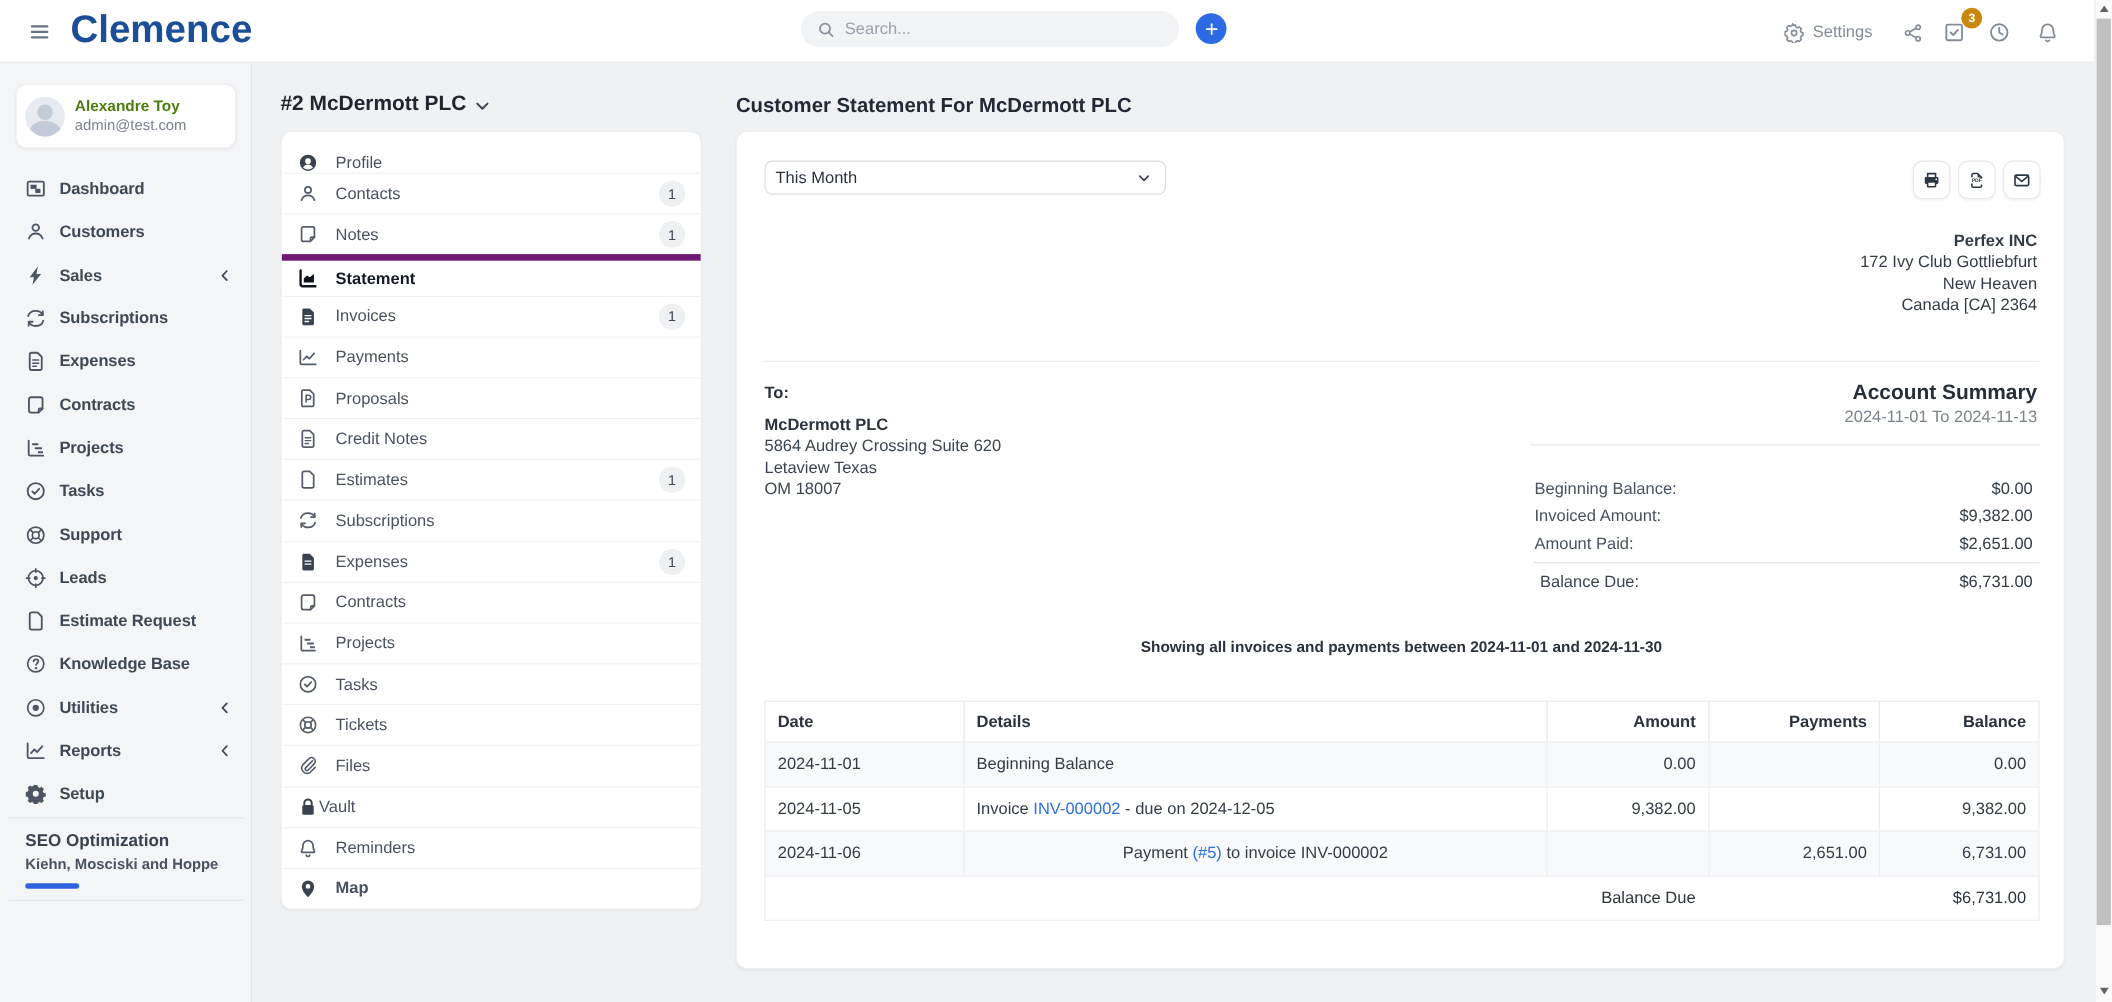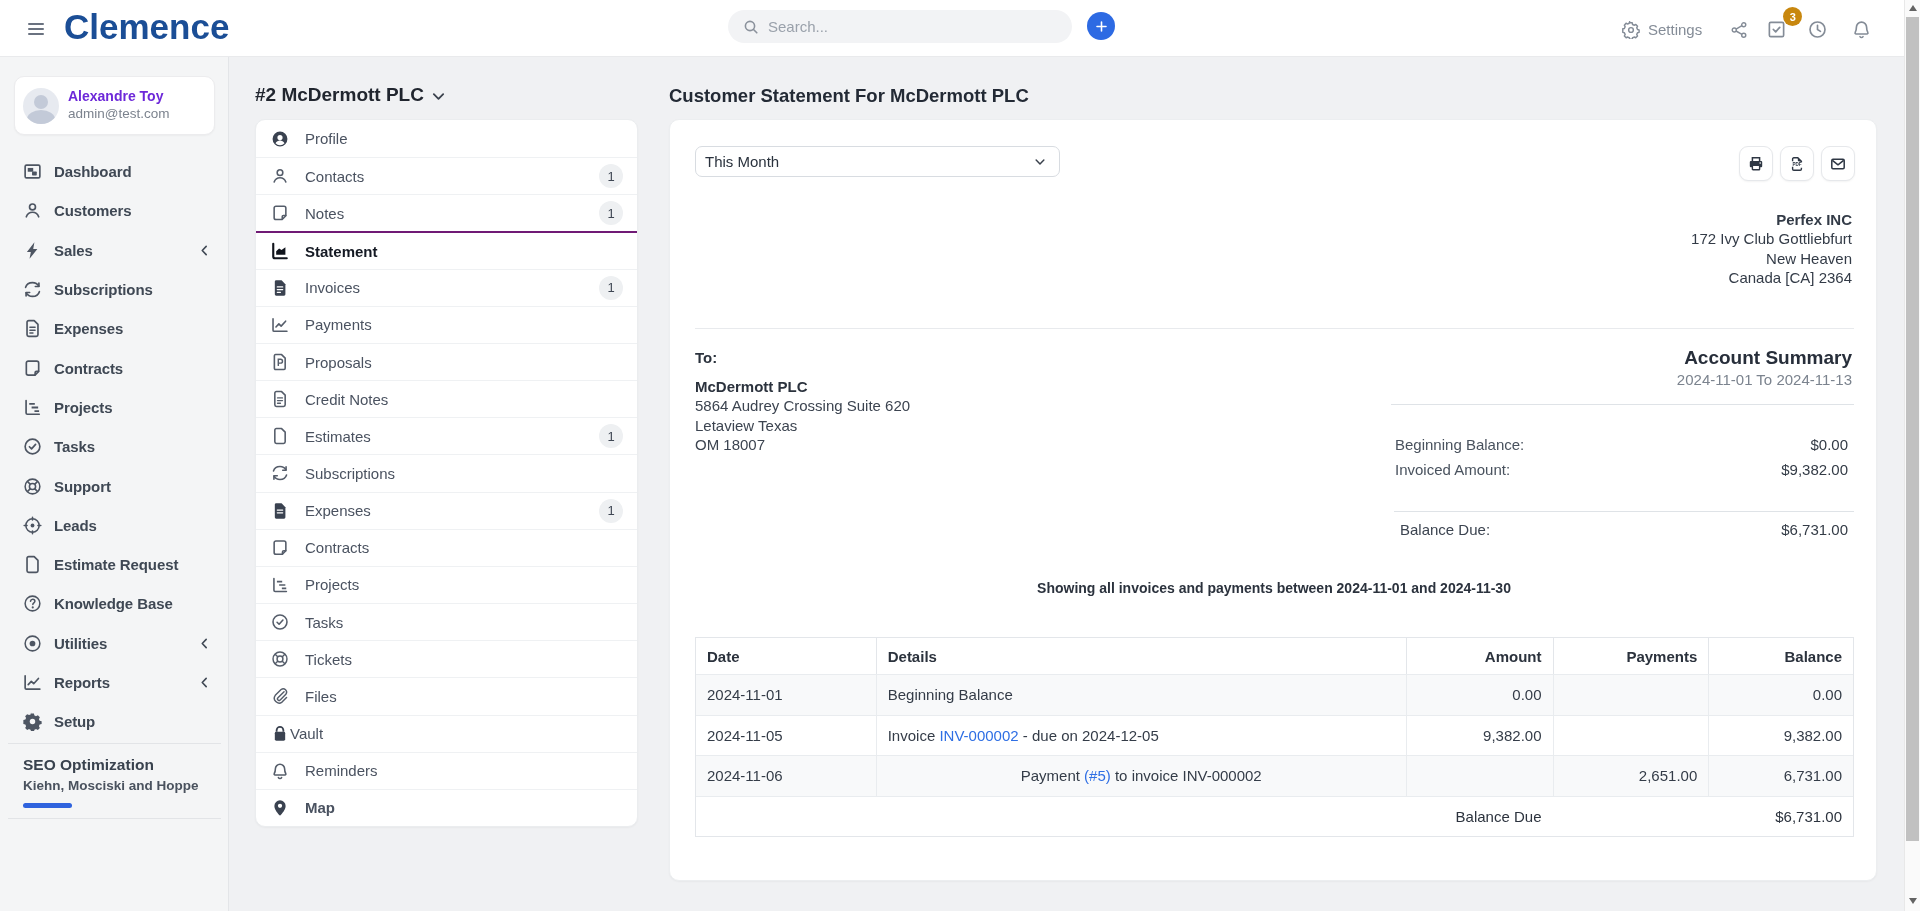--- a/index.html
+++ b/index.html
@@ -74,21 +74,21 @@
 <div class="abs" style="left:4px;top:5px;width:0;height:0;border-left:4px solid transparent;border-right:4px solid transparent;border-bottom:6px solid #636363"></div>
 <div class="abs" style="left:1px;top:17px;width:13px;height:824px;background:#c1c1c1"></div>
 <div class="abs" style="left:4px;top:898px;width:0;height:0;border-left:4px solid transparent;border-right:4px solid transparent;border-top:6px solid #636363"></div>
 </div>
 <div class="abs" style="left:0;top:57px;width:229px;height:854px;background:#f4f5f6;border-right:1px solid #e3e5e8">
 <div class="abs" style="left:14px;top:19px;width:201px;height:59px;background:#fff;border:1px solid #ececee;border-radius:10px;box-shadow:0 1px 2px rgba(0,0,0,.04)">
         <div class="abs" style="left:8px;top:11px;width:36px;height:36px;border-radius:50%;background:#e7eaf0;overflow:hidden">
           <div class="abs" style="left:11px;top:7px;width:14px;height:14px;border-radius:50%;background:#c3cad8"></div>
           <div class="abs" style="left:4px;top:22px;width:28px;height:18px;border-radius:50%;background:#c3cad8"></div>
         </div>
-        <div class="abs" style="left:53px;top:11px;font-size:14px;font-weight:bold;color:#6d28d9">Alexandre Toy</div>
+        <div class="abs" style="left:53px;top:11px;font-size:14px;font-weight:bold;color:#4d7c0f">Alexandre Toy</div>
         <div class="abs" style="left:53px;top:29px;font-size:13.5px;color:#7c838e">admin@test.com</div>
       </div>
 <div class="abs" style="left:0;top:95.0px;width:229px;height:39.3px;display:flex;align-items:center">
         <span style="margin-left:22px;display:inline-flex;width:20px;justify-content:center">
           <span style="display:inline-flex;color:#4d5562;">
             <svg width="19" height="19" viewBox="0 0 16 16" fill="none">
               <rect x="1.8" y="2.6" width="12.4" height="10.8" rx="1.2" stroke="currentColor" stroke-width="1.4" stroke-linecap="round" stroke-linejoin="round"></rect>
               <rect x="4" y="5" width="4.6" height="3.2" fill="currentColor"></rect>
               <rect x="7.6" y="8" width="4" height="3.4" rx="0.6" fill="currentColor"></rect>
             </svg>
@@ -280,21 +280,21 @@
 <div class="abs" style="left:23px;top:746px;width:49px;height:5px;border-radius:3px;background:#2f63de"></div>
 <div class="abs" style="left:8px;top:761px;width:213px;height:1px;background:#e2e4e7"></div>
 </div>
 <div class="abs" style="left:255px;top:84px;font-size:19px;font-weight:bold;color:#21262f">#2 McDermott PLC</div>
 <div class="abs" style="left:430px;top:88px"><span style="display:inline-flex;color:#3a414c;">
         <svg width="17" height="17" viewBox="0 0 16 16" fill="none">
           <path d="M3.6 5.8 8 10.2l4.4-4.4" stroke="currentColor" stroke-width="1.7" stroke-linecap="round" stroke-linejoin="round"></path>
         </svg>
       </span></div>
 <div class="abs" style="left:255px;top:119px;width:383px;height:708px;background:#fff;border:1px solid #ebedef;border-radius:10px;box-shadow:0 1px 2px rgba(0,0,0,.04);overflow:hidden">
-<div class="abs" style="left:0;top:0.00px;width:383px;height:37.16px;display:flex;align-items:center">
+<div class="abs" style="left:0;top:0.00px;width:383px;height:37.16px;display:flex;align-items:flex-end">
         <span style="margin-left:14px;display:inline-flex;width:20px;justify-content:center">
           <span style="display:inline-flex;color:#3a4250;">
             <svg width="18" height="18" viewBox="0 0 16 16" fill="none">
               <path d="M8 1.4a6.6 6.6 0 1 0 0 13.2A6.6 6.6 0 0 0 8 1.4Zm0 3a2.3 2.3 0 1 1 0 4.6 2.3 2.3 0 0 1 0-4.6Zm0 9.1a5.5 5.5 0 0 1-4-1.7c.9-1.5 2.3-2.4 4-2.4s3.1.9 4 2.4a5.5 5.5 0 0 1-4 1.7Z" fill="currentColor"></path>
             </svg>
           </span>
         </span>
         <span style="margin-left:15px;font-size:15px;font-weight:normal;color:#4a5260">Profile</span>
       </div>
 <div class="abs" style="left:0;top:37.16px;width:383px;height:37.16px;border-top:1px solid #eff1f3;display:flex;align-items:center">
@@ -314,21 +314,21 @@
           <span style="display:inline-flex;color:#555d6a;">
             <svg width="18" height="18" viewBox="0 0 16 16" fill="none">
               <path d="M2.8 3.6c0-.9.7-1.6 1.6-1.6h7.2c.9 0 1.6.7 1.6 1.6v6.9l-3.3 3.3H4.4c-.9 0-1.6-.7-1.6-1.6V3.6Z" stroke="currentColor" stroke-width="1.4" stroke-linecap="round" stroke-linejoin="round"></path>
               <path d="M13.1 10.2H11c-.6 0-1 .4-1 1v2.1" stroke="currentColor" stroke-width="1.4" stroke-linecap="round" stroke-linejoin="round"></path>
             </svg>
           </span>
         </span>
         <span style="margin-left:15px;font-size:15px;font-weight:normal;color:#4a5260">Notes</span>
         <span style="margin-left:auto;margin-right:16px;width:24px;height:24px;border-radius:50%;background:#eef0f2;color:#3f4754;font-size:13px;display:flex;align-items:center;justify-content:center">1</span>
       </div>
-<div class="abs" style="left:0;top:111.47px;width:383px;height:37.16px;border-top:2px solid #701a75;display:flex;align-items:center">
+<div class="abs" style="left:0;top:111.47px;width:383px;height:37.16px;border-top:6px solid #701a75;display:flex;align-items:center">
         <span style="margin-left:14px;display:inline-flex;width:20px;justify-content:center">
           <span style="display:inline-flex;color:#10141c;">
             <svg width="18" height="18" viewBox="0 0 16 16" fill="none">
               <path d="M2 1.6v11.2c0 .9.7 1.6 1.6 1.6H14" stroke="currentColor" stroke-width="1.9" stroke-linecap="round"></path>
               <path d="M4.6 11.4V8.2l2.6-2.4 2.2 1.4 3.4-2.6v6.8H4.6Z" fill="currentColor"></path>
             </svg>
           </span>
         </span>
         <span style="margin-left:15px;font-size:15px;font-weight:bold;color:#141923">Statement</span>
       </div>
@@ -557,20 +557,24 @@
         <div style="font-size:15px;color:#7b838e;margin-top:2px">2024-11-01 To 2024-11-13</div>
       </div>
 <div class="abs" style="left:721px;top:284px;width:463px;height:1px;background:#dfe3e7"></div>
 <div class="abs" style="left:725px;top:316px;width:453px;font-size:15px;color:#49525e;display:flex">
         <span>Beginning Balance:</span>
         <span style="margin-left:auto;color:#333b46">$0.00</span>
       </div>
 <div class="abs" style="left:725px;top:341px;width:453px;font-size:15px;color:#49525e;display:flex">
         <span>Invoiced Amount:</span>
         <span style="margin-left:auto;color:#333b46">$9,382.00</span>
+      </div>
+<div class="abs" style="left:725px;top:366px;width:453px;font-size:15px;color:#49525e;display:flex">
+        <span>Amount Paid:</span>
+        <span style="margin-left:auto;color:#333b46">$2,651.00</span>
       </div>
 <div class="abs" style="left:724px;top:391px;width:460px;height:1px;background:#dfe3e7"></div>
 <div class="abs" style="left:730px;top:401px;width:448px;font-size:15px;color:#3c4450;display:flex">
         <span>Balance Due:</span>
         <span style="margin-left:auto;color:#333b46">$6,731.00</span>
       </div>
 <div class="abs" style="left:0;top:460px;width:1208px;text-align:center;font-size:14px;font-weight:bold;color:#2b323d">Showing all invoices and payments between 2024-11-01 and 2024-11-30</div>
 <div class="abs" style="left:25px;top:517px;width:1159px;border:1px solid #e3e6ea;font-size:15px">
 <div style="display:flex;height:36px;background:#fff">
 <div style="width:180px;display:flex;align-items:center;justify-content:flex-start;padding:0 11px;font-weight:bold;color:#2b323d">Date</div>

